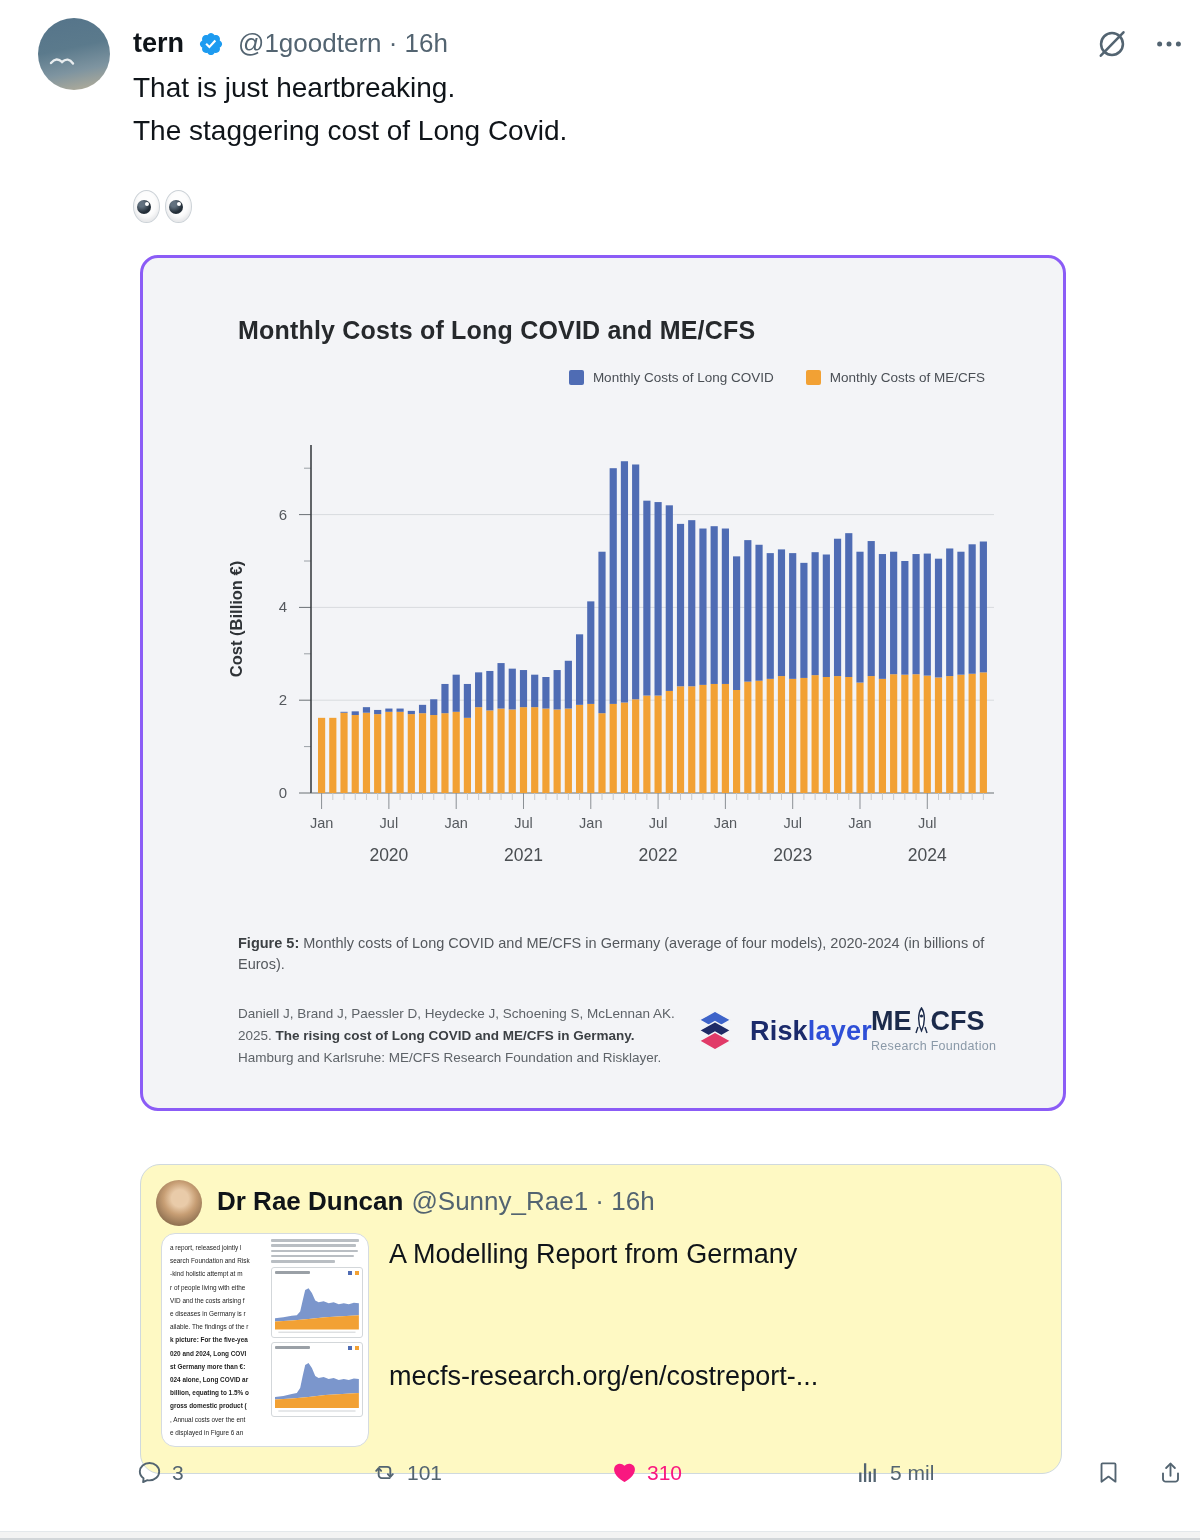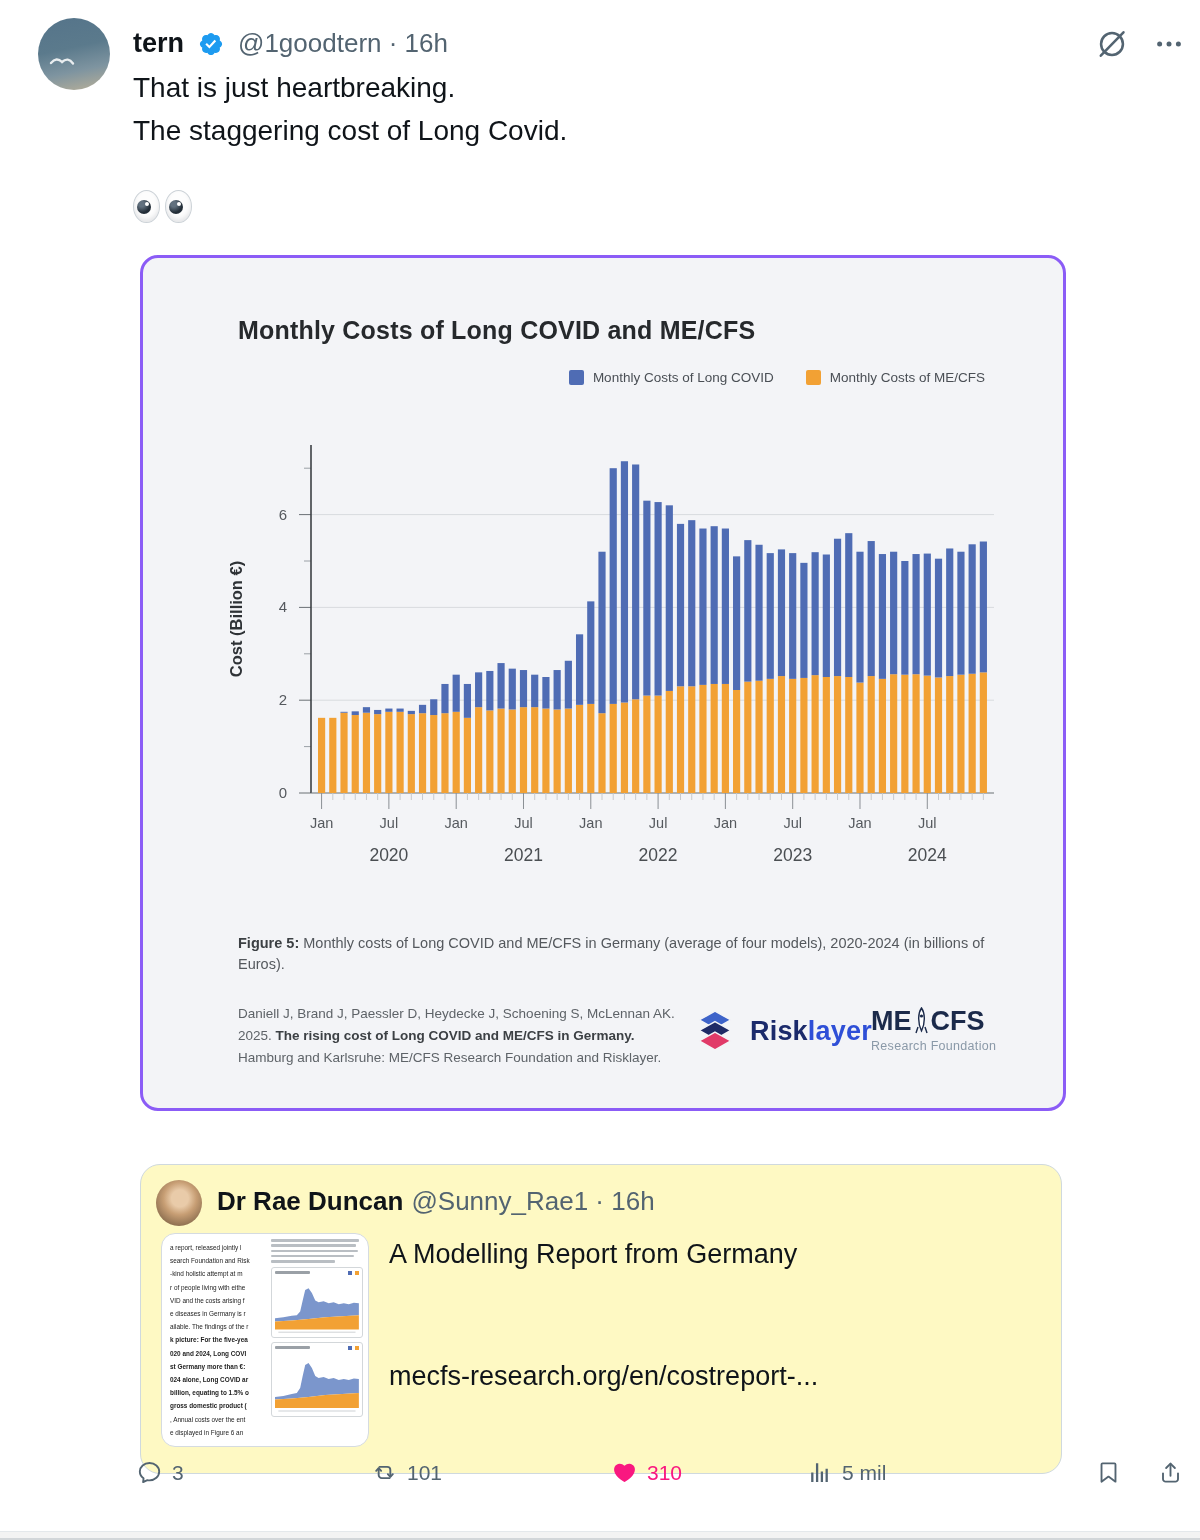--- a/index.html
+++ b/index.html
@@ -452,21 +452,21 @@
       </g>
     </svg>
     <span>101</span>
   </div>
   <div class="act like" style="left:612px;text-align:right;">
     <svg width="25" height="25" viewBox="0 0 24 24">
       <path fill="#f91880" d="M20.884 13.19c-1.351 2.48-4.001 5.12-8.379 7.67l-.503.3-.504-.3c-4.379-2.55-7.029-5.19-8.382-7.67-1.36-2.5-1.41-4.86-.514-6.67.887-1.79 2.647-2.91 4.601-3.01 1.651-.09 3.368.56 4.798 2.01 1.429-1.45 3.146-2.1 4.796-2.01 1.954.1 3.714 1.22 4.601 3.01.896 1.81.846 4.17-.514 6.67z"></path>
     </svg>
     <span>310</span>
   </div>
-  <div class="act" style="left:807px;">
+  <div class="act" style="left:855px;">
     <svg width="25" height="25" viewBox="0 0 24 24">
       <path fill="#536471" d="M4 21v-9h2.2v9H4zm4.6 0V3h2.2v18H8.6zm4.6 0V11h2.2v10h-2.2zm4.6 0V8.5H20V21h-2.2z"></path>
     </svg>
     <span>5 mil</span>
   </div>
   <div class="act" style="left:1096px;">
     <svg width="25" height="25" viewBox="0 0 24 24">
       <path d="M6.3 3.2h11.4c.55 0 1 .45 1 1v16.6l-6.7-4.85-6.7 4.85V4.2c0-.55.45-1 1-1z" fill="none" stroke="#536471" stroke-width="1.8" stroke-linejoin="round"></path>
     </svg>
   </div>

